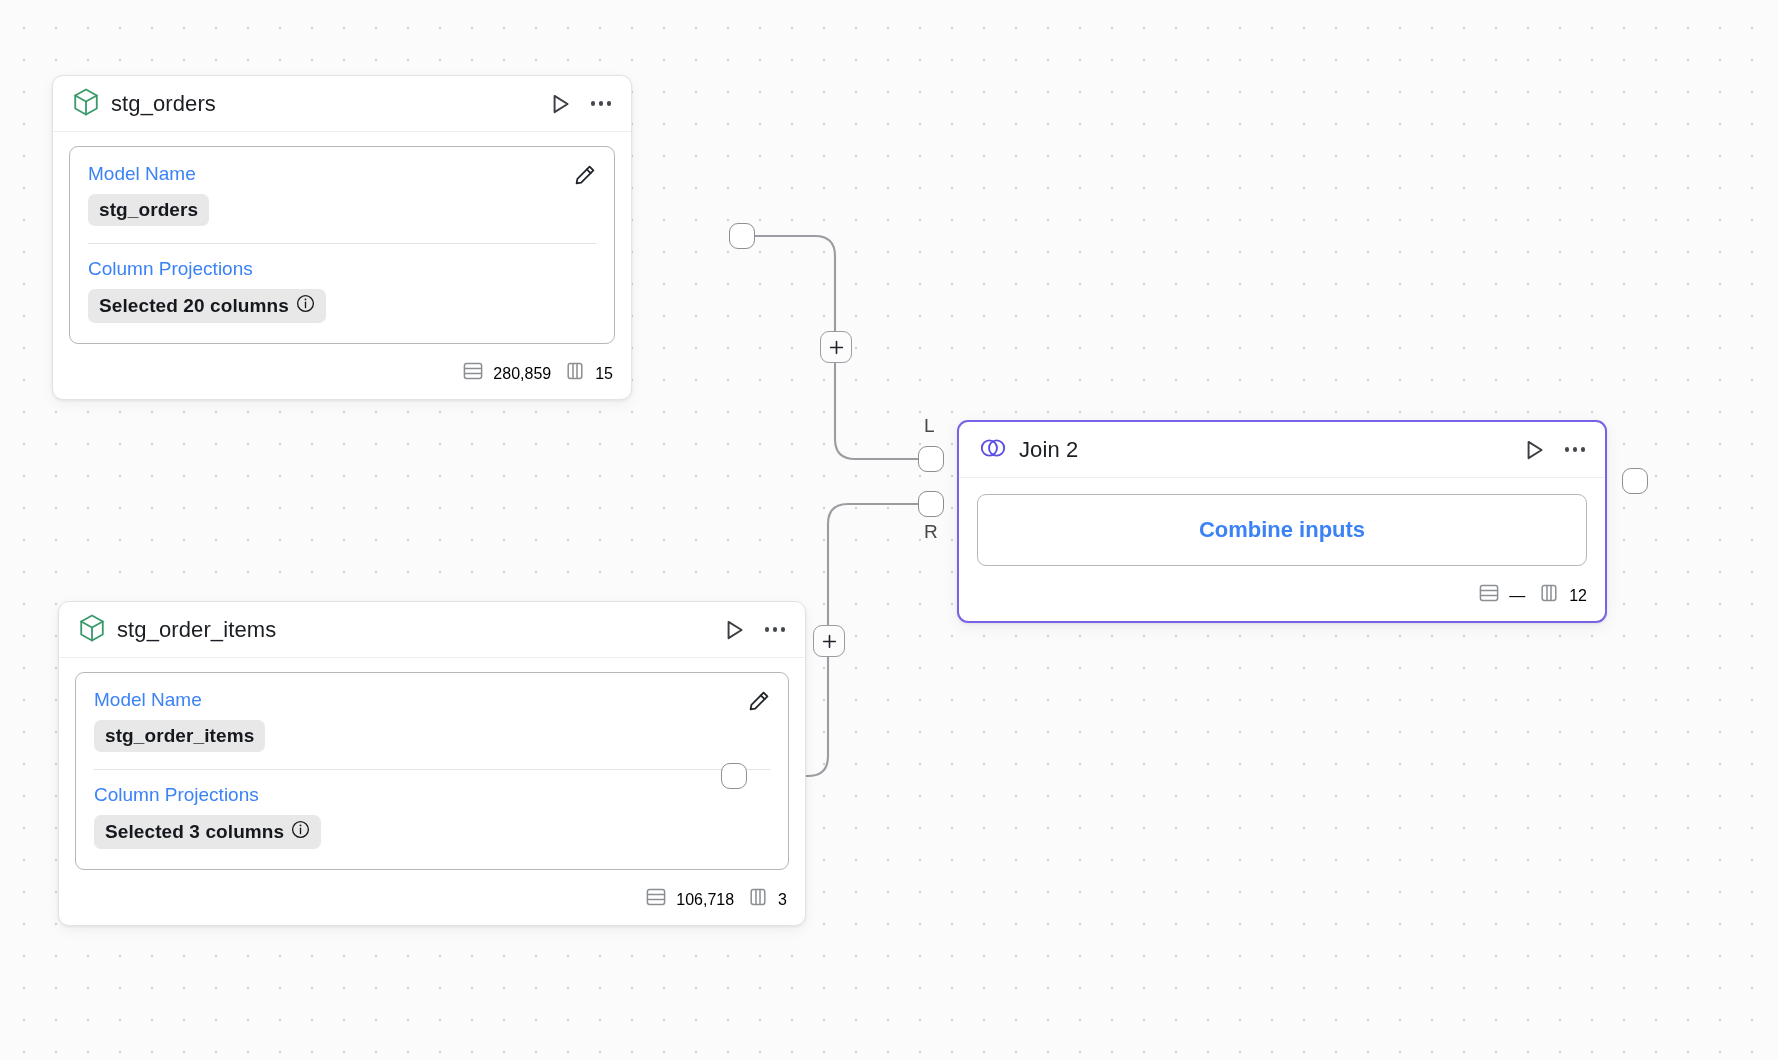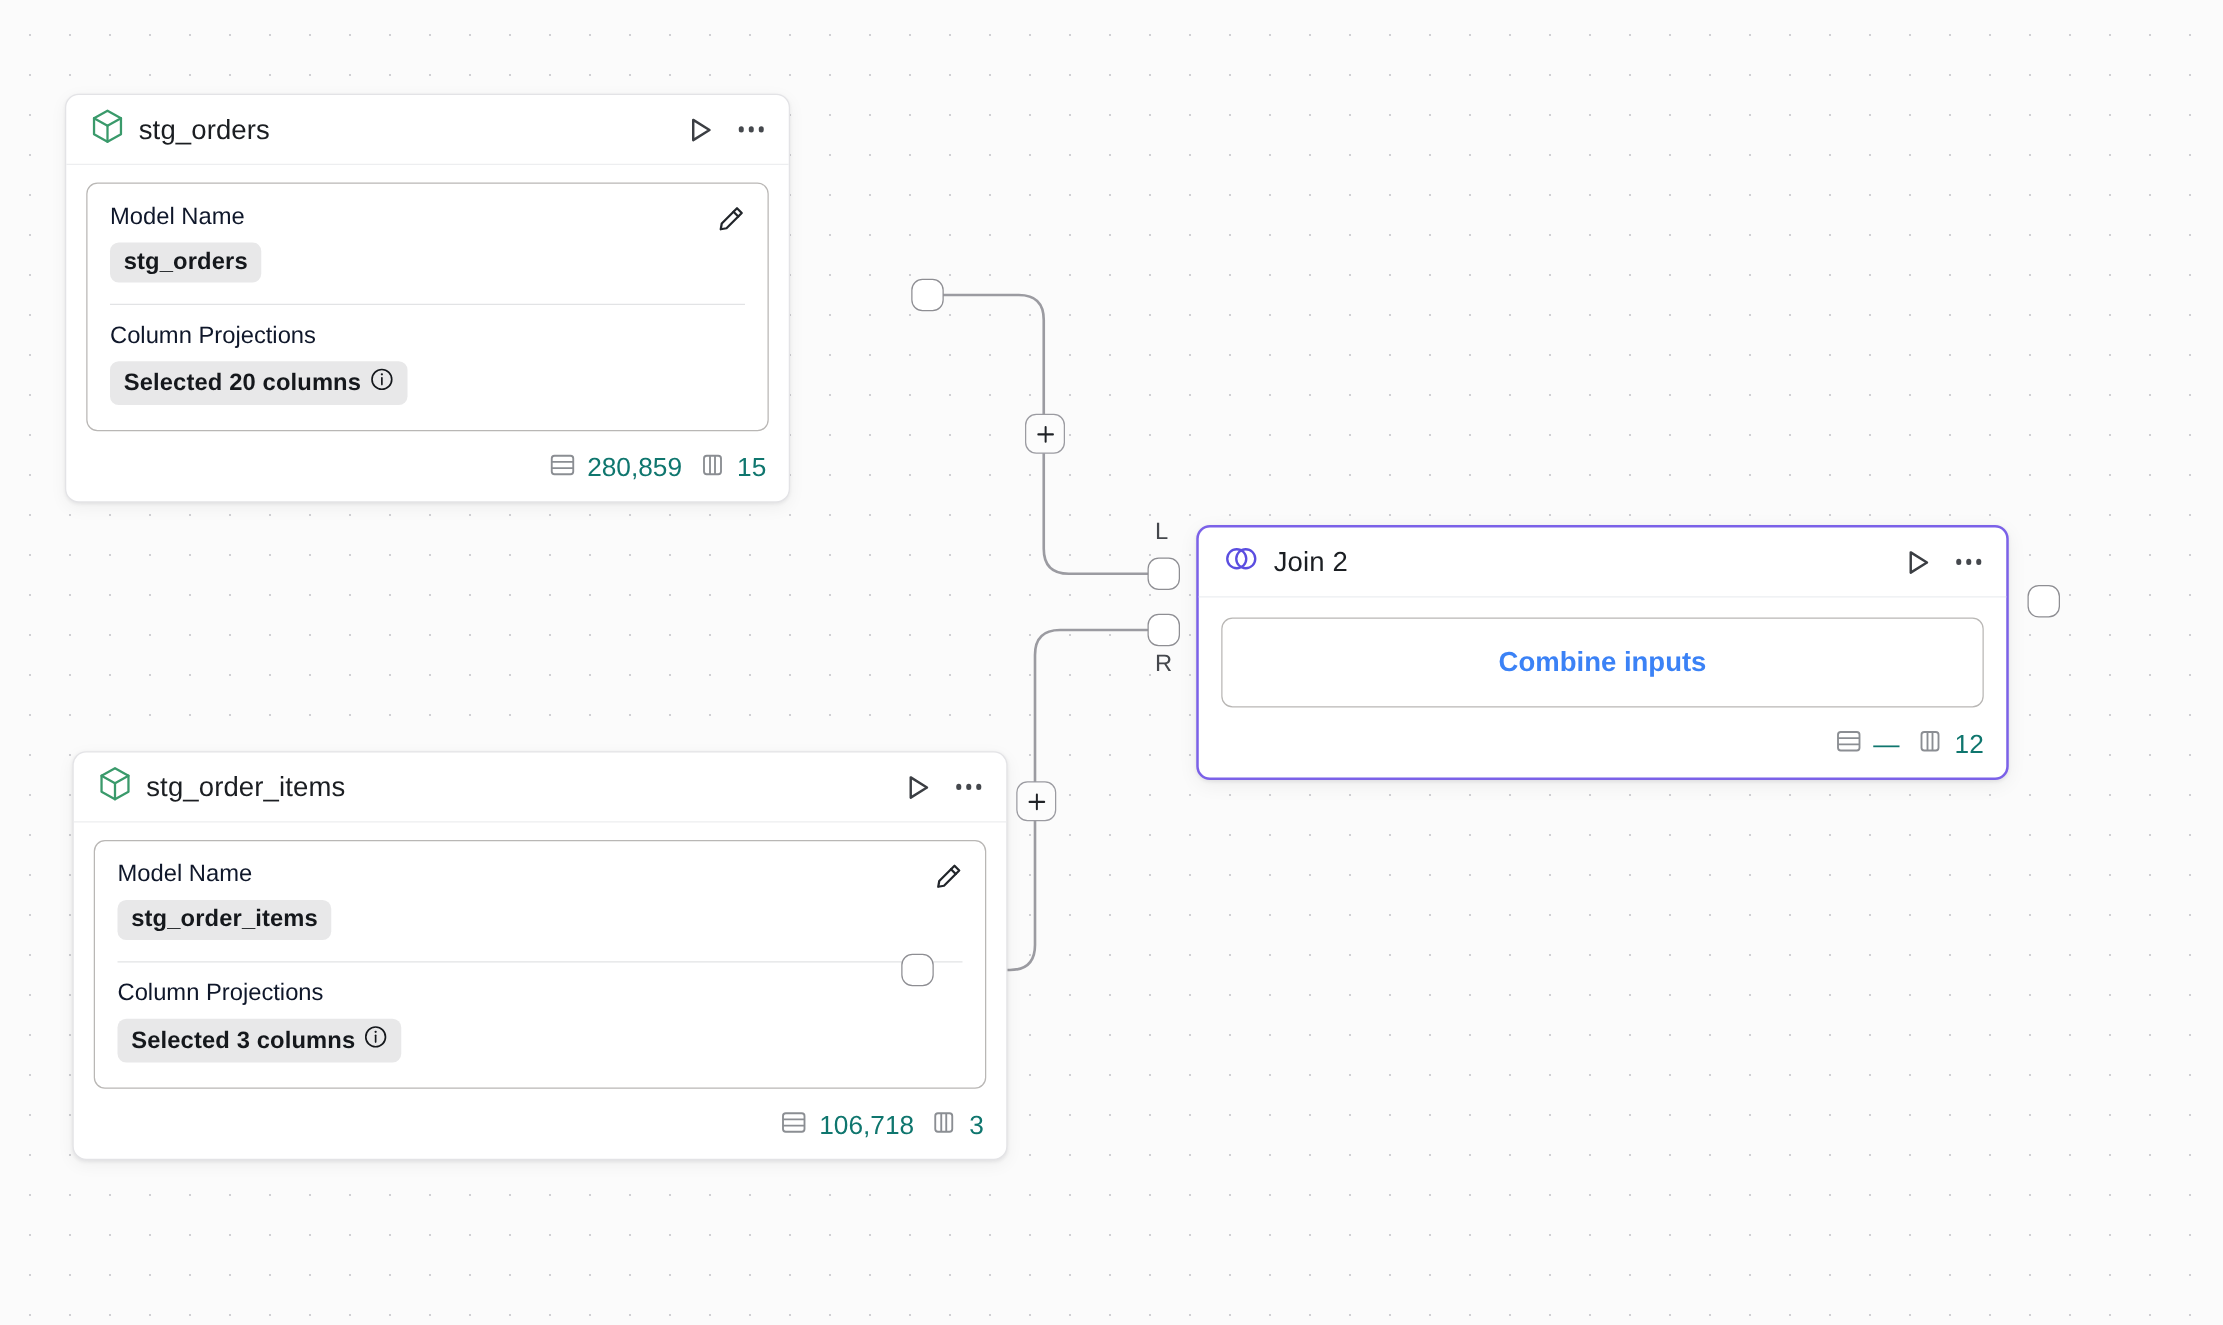--- a/index.html
+++ b/index.html
@@ -108,21 +108,21 @@
   .param-box {
     border: 1px solid #b9b7b5;
     border-radius: 9px;
     padding: 16px 18px 20px 18px;
     background: #fff;
     position: relative;
   }
 
   .param-label {
     font-size: 19px;
-    color: #0f172a;
+    color: #3b82f6;
     font-weight: 400;
     margin-bottom: 9px;
   }
 
   .chip {
     display: inline-flex;
     align-items: center;
     gap: 7px;
     background: #e8e8e9;
     border-radius: 7px;
@@ -154,21 +154,21 @@
     padding: 10px 18px 12px 18px;
     color: #85888e;
     font-size: 20px;
   }
   .stat {
     display: inline-flex;
     align-items: center;
     gap: 9px;
     white-space: nowrap;
   }
-  .stat-val { color: #0f766e; font-size: 21px; }
+  .stat-val { color: #000000; font-size: 16px; }
 
   
   .node.selected {
     border: 2.5px solid #7b61e8;
     box-shadow: 0 1px 3px rgba(16,18,22,0.07), 0 4px 16px rgba(16,18,22,0.06);
     margin-top: 46px;
   }
   .node.selected .node-header { border-bottom: 1px solid #eceef1; }
 
   .combine-btn {

